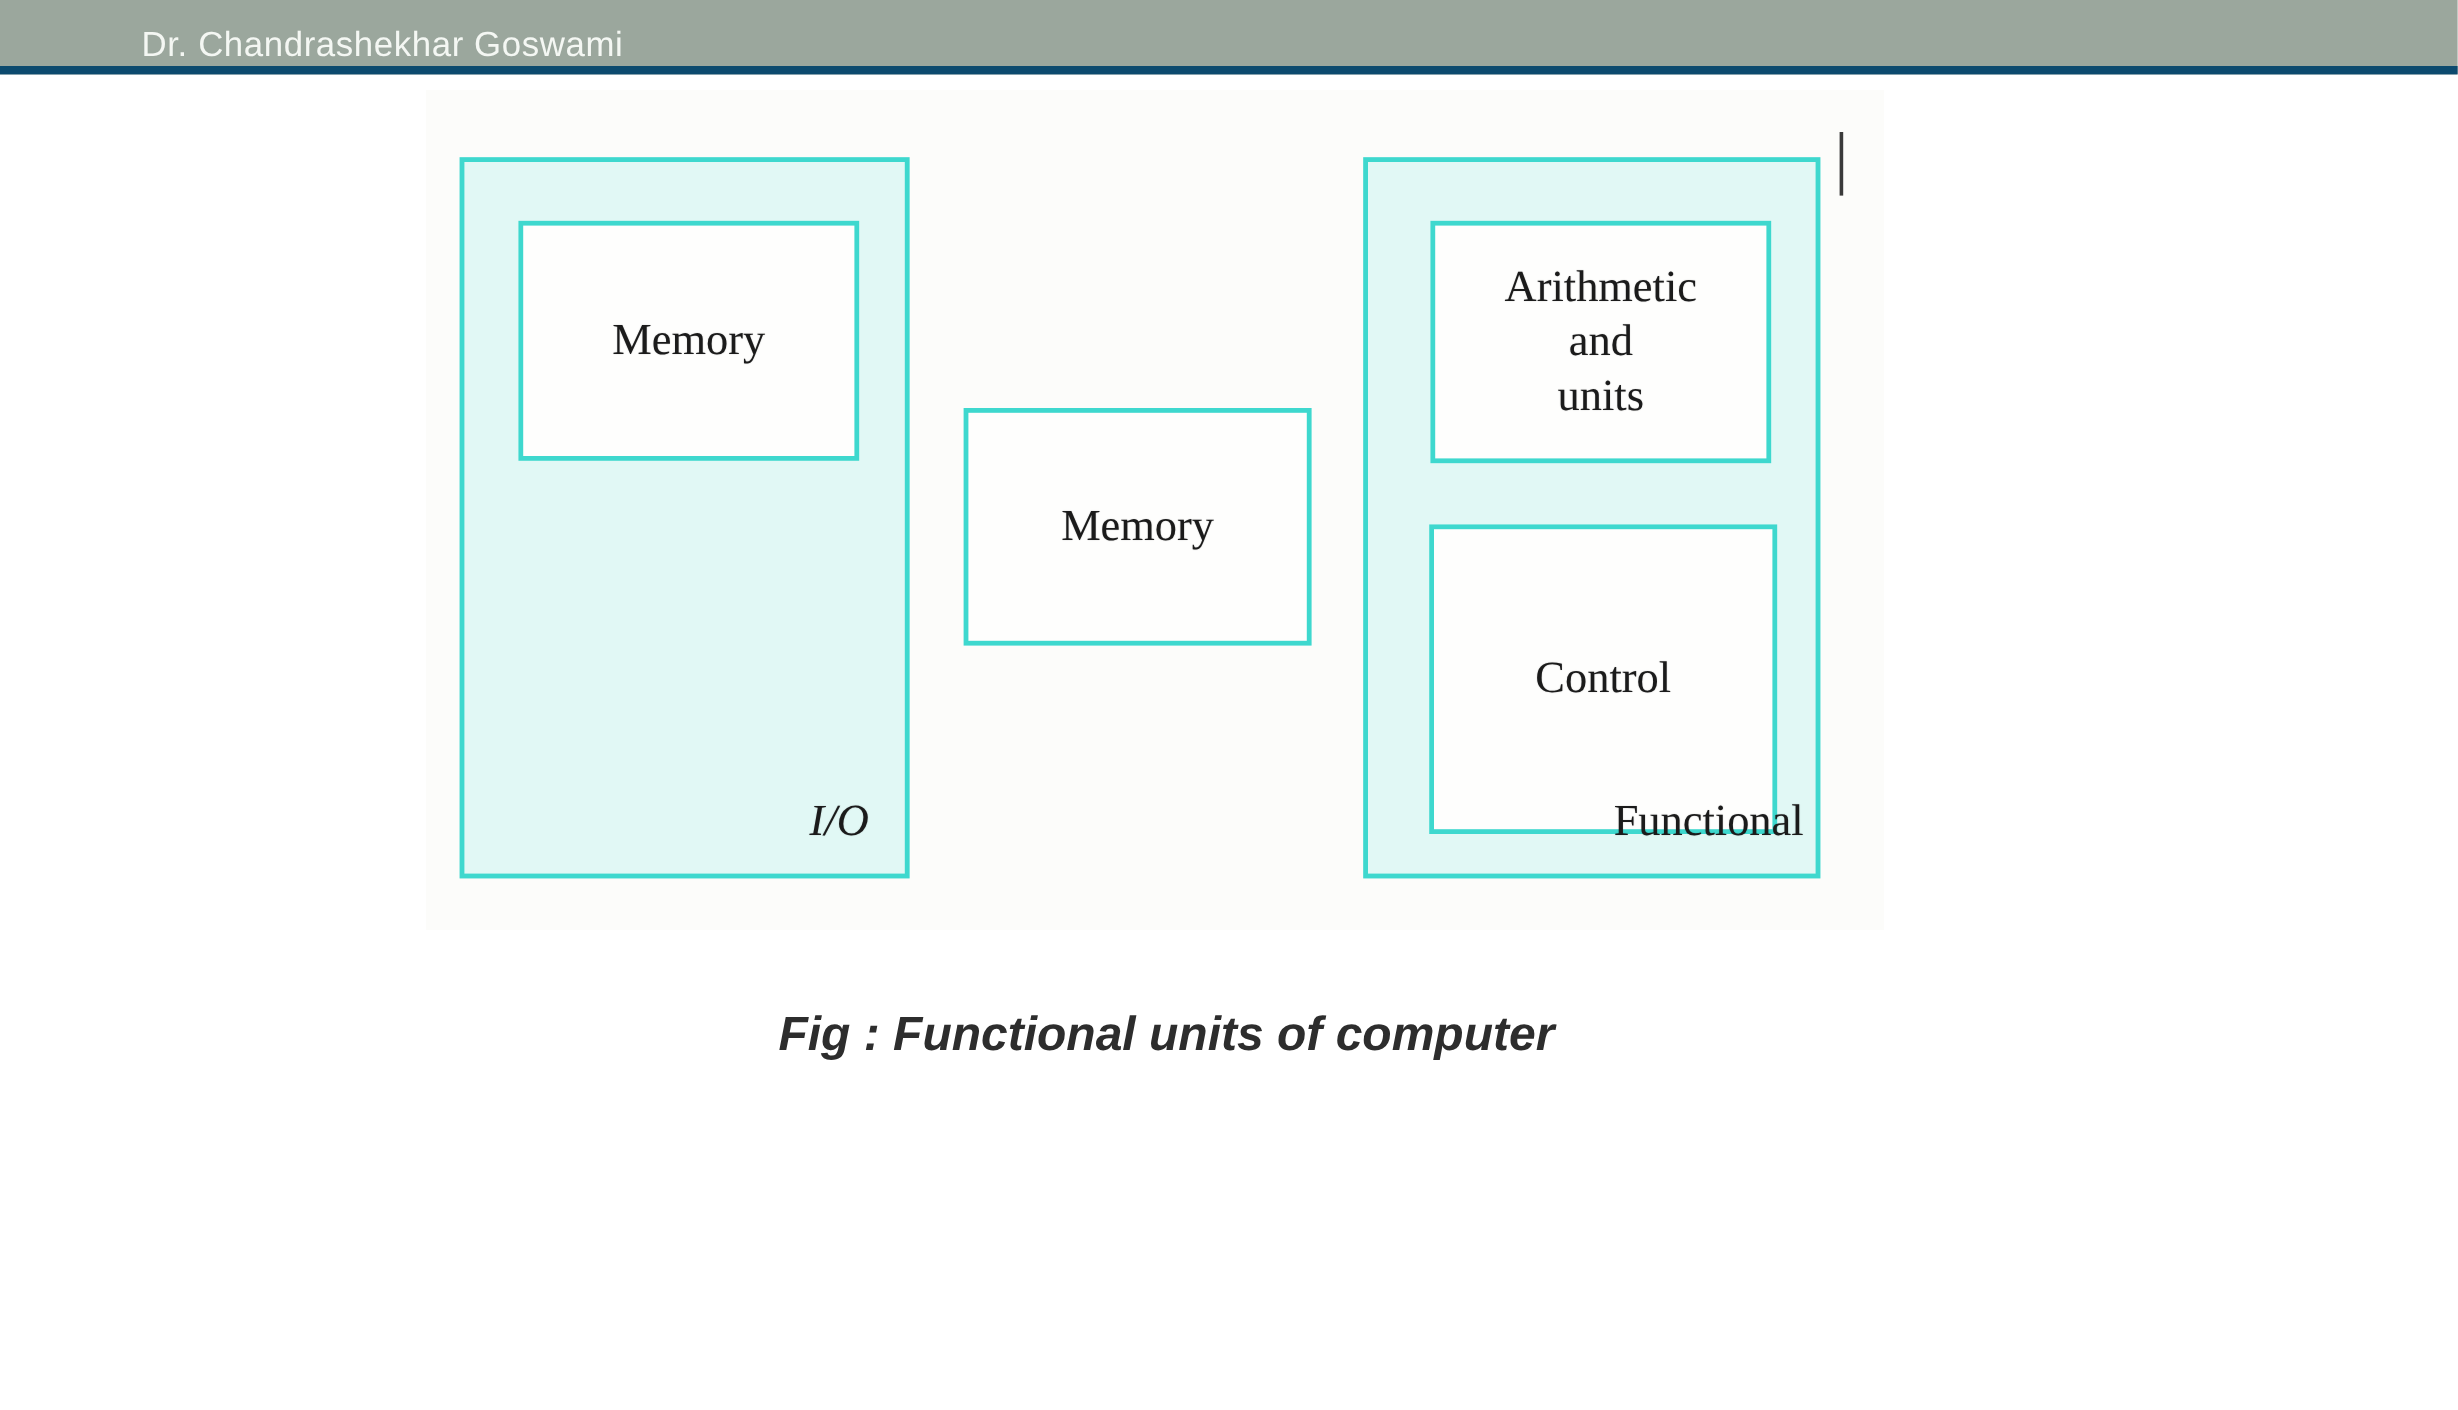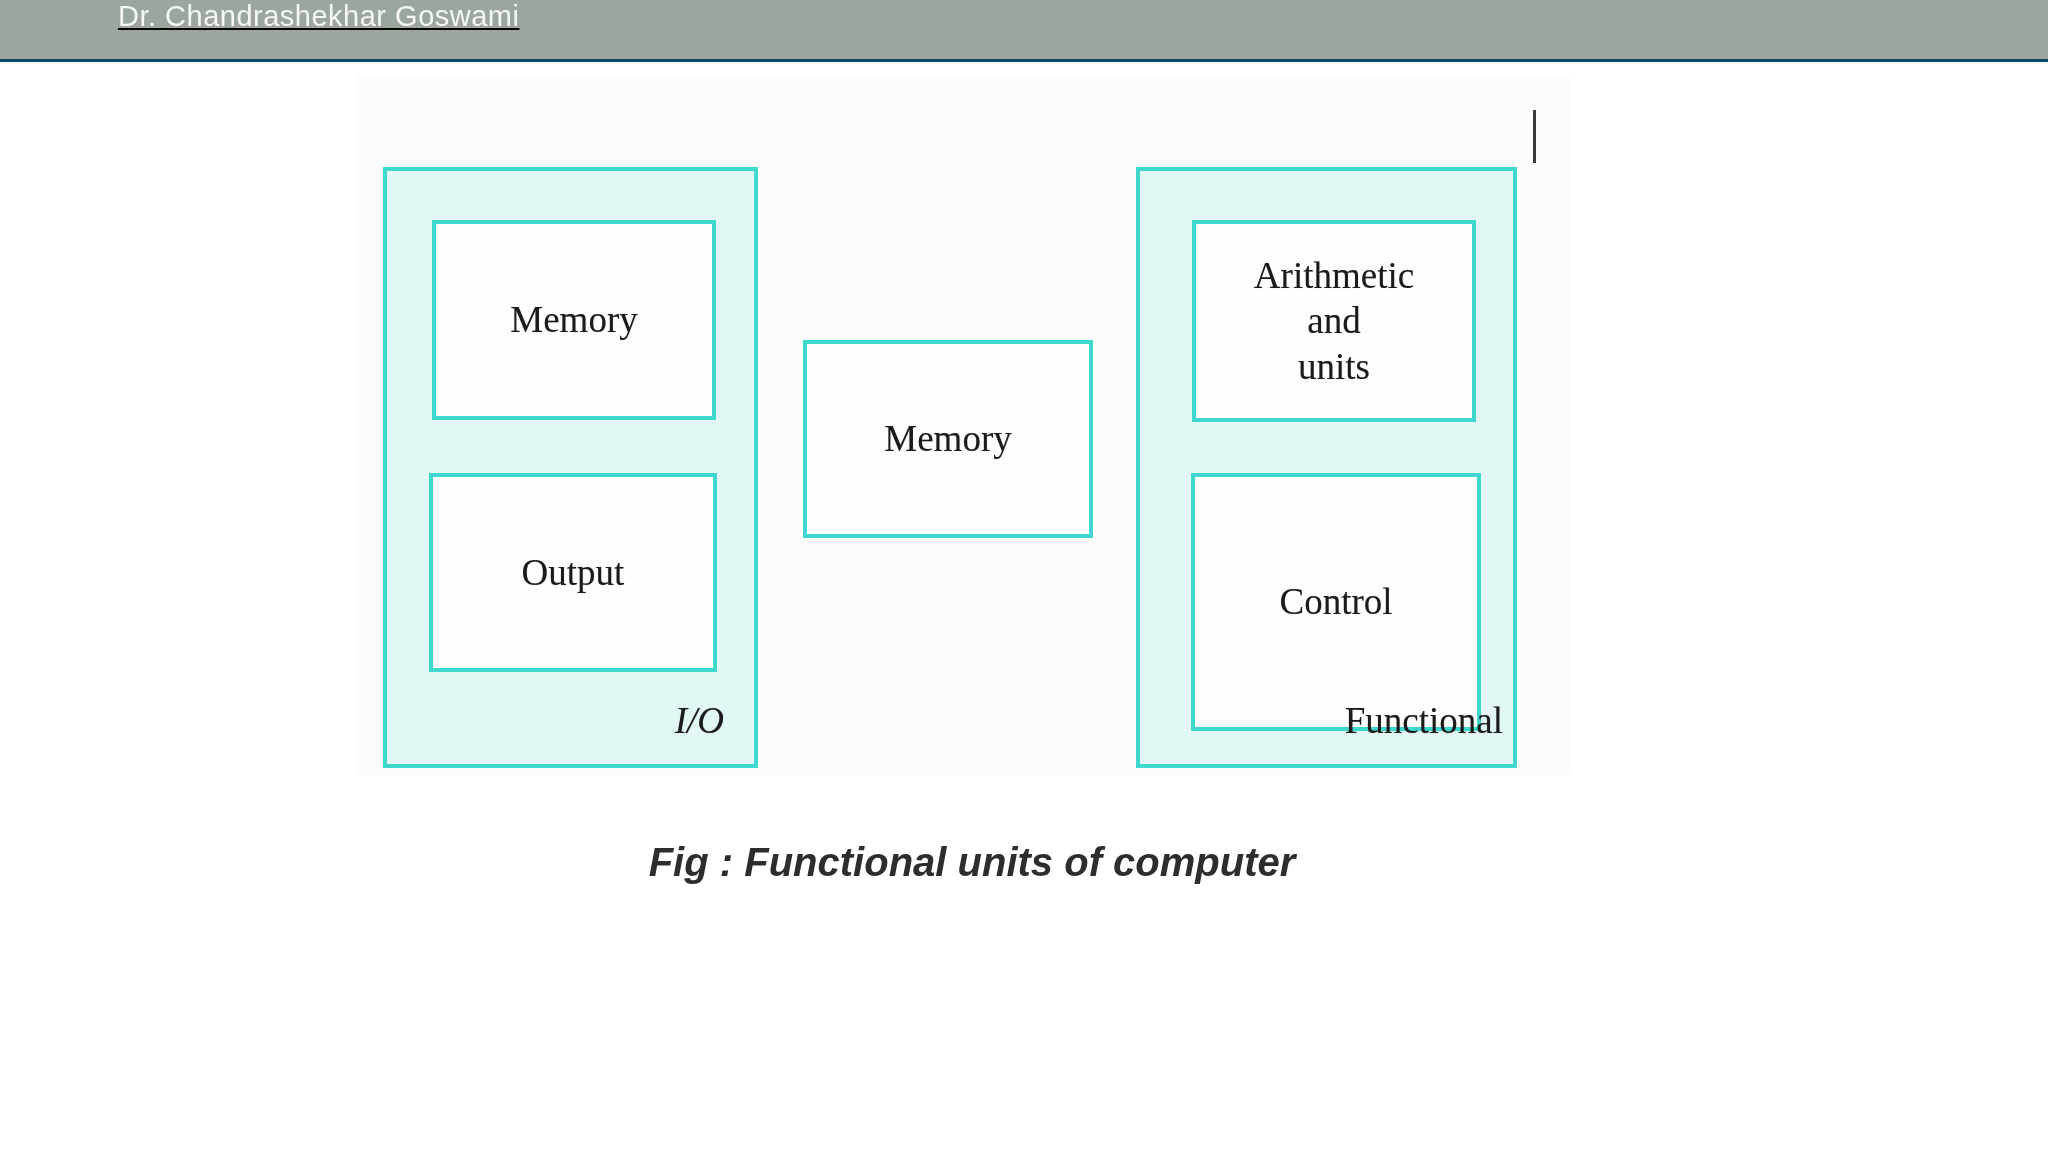--- a/index.html
+++ b/index.html
@@ -14,43 +14,42 @@
   html,body{width:2048px;height:1175px;}
   body{
     position:relative;
     background:#ffffff;
     font-family:"Liberation Sans", sans-serif;
     overflow:hidden;
   }
   .header{
     position:absolute;left:0;top:0;width:2048px;height:62px;
     background:var(--header-bar);
-    border-bottom:3px solid #0c4a6e;
-    display:flex;align-items:flex-start;text-decoration:underline;
+    border-bottom:7px solid #0c4a6e;
+    display:flex;align-items:flex-end;
   }
   .header .presenter{
     padding-left:118px;
     color:#F4F7F3;
     font-size:29px;
     letter-spacing:0.5px;
     white-space:nowrap;
   }
   .slide{
     position:absolute;left:0;top:65px;width:2048px;height:1110px;
     background:#ffffff;
   }
   .scan-area{
     position:absolute;left:355px;top:10px;width:1215px;height:700px;
     background:#fcfcfa;
   }
   .group-box{
     position:absolute;
     background:var(--group-fill);
     border:4px solid var(--box-border);
-    margin-top:36px;
   }
   .unit-box{
     position:absolute;
     background:var(--unit-fill);
     border:4px solid var(--box-border);
     display:flex;align-items:center;justify-content:center;
     text-align:center;
   }
   .serif-label{
     font-family:"Liberation Serif", serif;
@@ -102,23 +101,20 @@
 </div>
 
 <div class="slide">
 
   <div class="scan-area"></div>
 
   <div class="group-box io-group">
     <div class="unit-box input-unit">
       <span class="serif-label">Memory</span>
     </div>
-    <div class="unit-box output-unit">
-      <span class="serif-label">Output</span>
-    </div>
     <div class="group-tag io-tag">I/O</div>
   </div>
 
   <div class="unit-box memory-unit">
     <span class="serif-label">Memory</span>
   </div>
 
   <div class="group-box proc-group">
     <div class="unit-box alu-unit">
       <div class="serif-label alu-lines">

